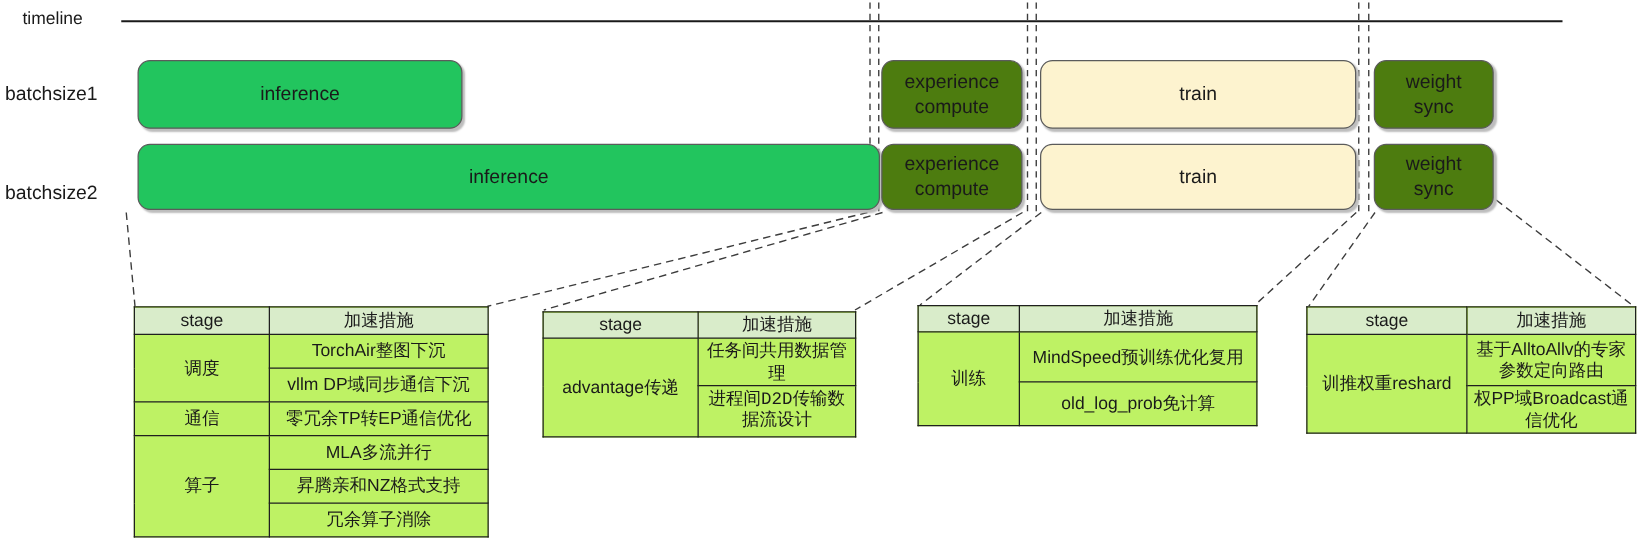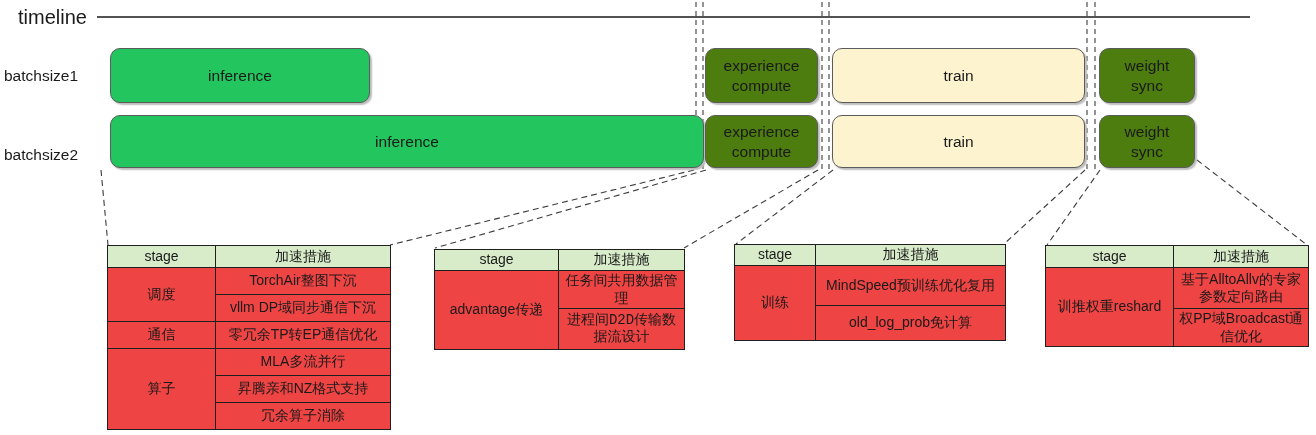--- a/index.html
+++ b/index.html
@@ -17,21 +17,21 @@
   .svg-overlay {
     position: absolute;
     left: 0; top: 0;
     width: 1316px; height: 435px;
     pointer-events: none;
   }
 
   .timeline-label {
     position: absolute;
     left: 18px; top: 6px;
-    font-size: 20px;
+    font-size: 14px;
   }
 
   .row-label {
     position: absolute;
     left: 4px;
     width: 92px;
     display: flex;
     align-items: center;
     font-size: 15.5px;
   }
@@ -64,21 +64,21 @@
   .seg.p-trn  { left: 832px; width: 253px; justify-content: center; }
   .seg.p-wsy  { left: 1099px; width: 96px; }
 
   .seg .seg-label-narrow { max-width: 92px; }
   .seg .seg-label-xnarrow { max-width: 58px; }
 
   table.meas {
     position: absolute;
     border-collapse: collapse;
     table-layout: fixed;
-    background: #ef4444;
+    background: #bef264;
     font-size: 14px;
   }
   table.meas td, table.meas th {
     border: 1.2px solid #1f1f1f;
     text-align: center;
     vertical-align: middle;
     padding: 1px 2px;
     font-weight: normal;
     line-height: 1.25;
     overflow: hidden;

